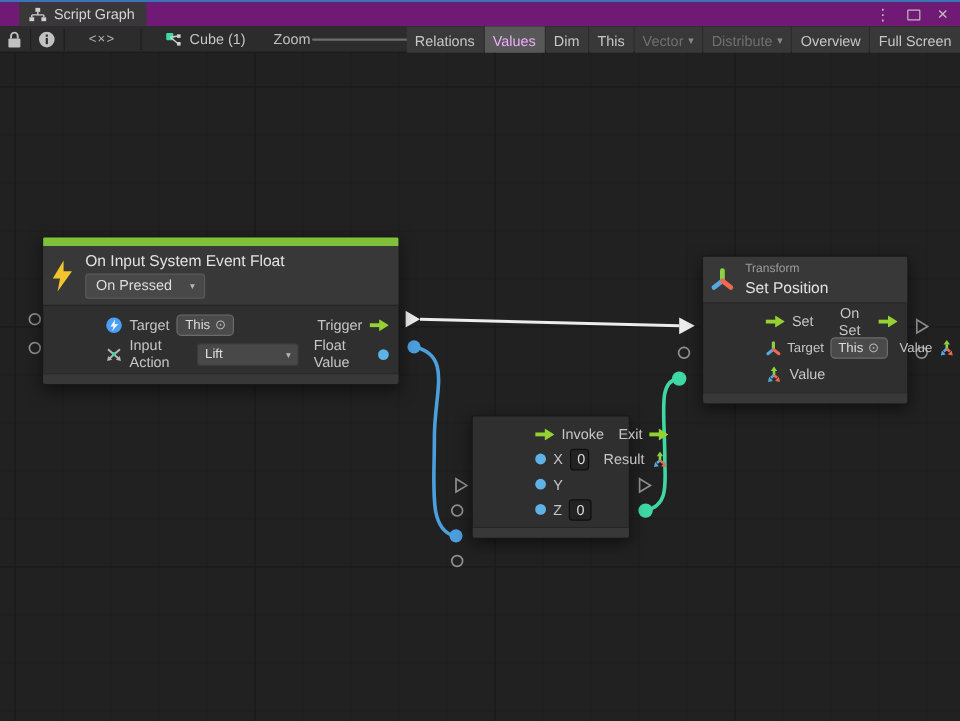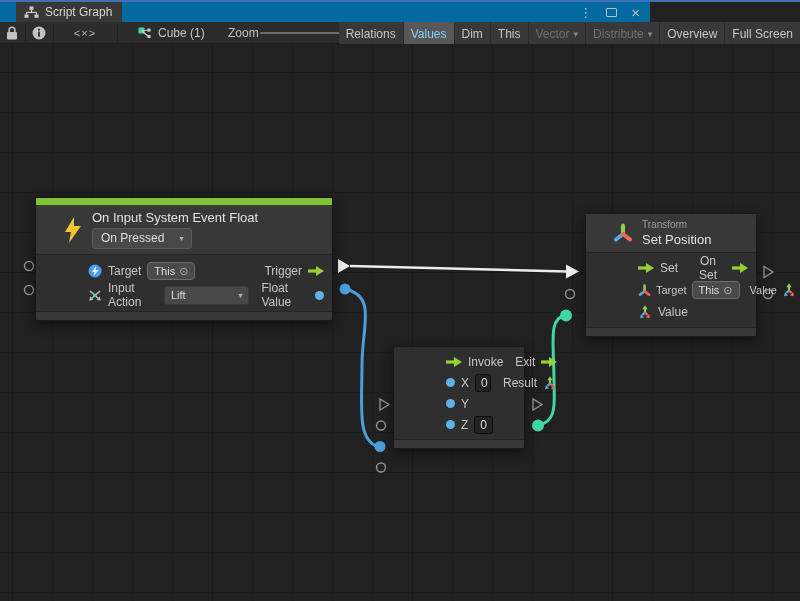--- a/index.html
+++ b/index.html
@@ -2,62 +2,62 @@
 <html><head>
 <meta charset="utf-8">
 <style>
   * { margin:0; padding:0; box-sizing:border-box; }
   html,body { width:800px; height:601px; overflow:hidden; background:#212121;
               font-family:"Liberation Sans","DejaVu Sans",sans-serif; }
   .window { position:relative; width:800px; height:601px; background:#212121; }
 
   
   .accent-line { position:absolute; top:0; left:0; width:800px; height:2px; background:#3d72b8; }
-  .tabbar { position:absolute; top:2px; left:0; width:650px; height:20px; background:#0369a1;
+  .tabbar { position:absolute; top:2px; left:0; width:800px; height:20px; background:#701a75;
             display:flex; align-items:stretch; }
   .tab { margin-left:16px; padding:0 10px 0 8px; background:#383838; display:flex; align-items:center;
          gap:6px; color:#d4d4d4; font-size:12px; }
   .win-controls { margin-left:auto; display:flex; align-items:center; gap:14px; padding-right:10px;
                   color:#bdbdbd; font-size:13px; }
   .win-controls .glyph { cursor:default; line-height:1; }
   .maximize-box { width:11px; height:9px; border:1.5px solid #bdbdbd; border-radius:1px; display:inline-block; }
 
   
   .toolbar { position:absolute; top:22px; left:0; width:800px; height:22px; background:#2c2c2c;
              border-bottom:1px solid #1a1a1a; color:#c6c6c6; font-size:12px; }
   .toolbar .abs { position:absolute; top:0; height:22px; display:flex; align-items:center; justify-content:center; }
   .tb-sep { position:absolute; top:2px; width:1px; height:18px; background:#1f1f1f; }
   .tb-icon-btn { color:#c2c2c2; }
   .code-glyph { font-size:11px; letter-spacing:1px; color:#b8b8b8; }
   .zoom-track { position:absolute; top:10px; left:260px; width:92px; height:2px; background:#6d6d6d; border-radius:1px; }
   .zoom-thumb { position:absolute; top:-4px; left:84px; width:10px; height:10px; border-radius:50%; background:#9d9d9d; }
   .tb-buttons { position:absolute; right:0; top:0; height:22px; display:flex; gap:1px; }
   .tb-btn { height:22px; display:flex; align-items:center; padding:12px 7px; background:#383838;
             color:#c6c6c6; font-size:12px; gap:4px; white-space:nowrap; }
-  .tb-btn.active { background:#585858; color:#7dd3fc; }
+  .tb-btn.active { background:#585858; color:#f0abfc; }
   .tb-btn.disabled { color:#707070; }
   .tb-btn .caret { font-size:9px; color:#8a8a8a; }
 
   
   .graph { position:absolute; top:44px; left:0; width:800px; height:557px; background:#212121;
            background-image:
              linear-gradient(#191919 1px, transparent 1px),
              linear-gradient(90deg,#191919 1px, transparent 1px),
              linear-gradient(#1c1c1c 1px, transparent 1px),
              linear-gradient(90deg,#1c1c1c 1px, transparent 1px);
            background-size:200px 200px,200px 200px,40px 40px,40px 40px;
            background-position:12px 28px,12px 28px,12px 28px,12px 28px; }
   .wires { position:absolute; top:0; left:0; pointer-events:none; }
   .wires .port { pointer-events:auto; }
 
   
   .node { position:absolute; background:#2f2f2f; border:1px solid #191919; border-radius:2px;
           box-shadow:0 4px 12px rgba(0,0,0,.5); color:#c8c8c8; }
   .node-accent { height:7px; border-radius:1px 1px 0 0; }
-  .node-header { background:#383838; display:flex; align-items:center; gap:9px; padding:5px 27px;
+  .node-header { background:#383838; display:flex; align-items:center; gap:9px; padding:5px 6px;
                  border-bottom:1px solid #252525; }
   .node-title { font-size:13px; color:#e2e2e2; white-space:nowrap; }
   .node-category { font-size:10px; color:#9c9c9c; margin-bottom:2px; white-space:nowrap; }
   .node-body { padding:4px 0 4px;margin-left:44px; }
   .node-footer { height:9px; background:#383838; border-top:1px solid #252525; border-radius:0 0 2px 2px; }
   .row { display:flex; align-items:center; gap:6px; padding:0 8px; font-size:12px; color:#c6c6c6; }
   .row .sp { flex:1; }
   .ev-row { height:24px; }
   .sm-row { height:22px;text-align:center; }
   .v3-row { height:21px; }

